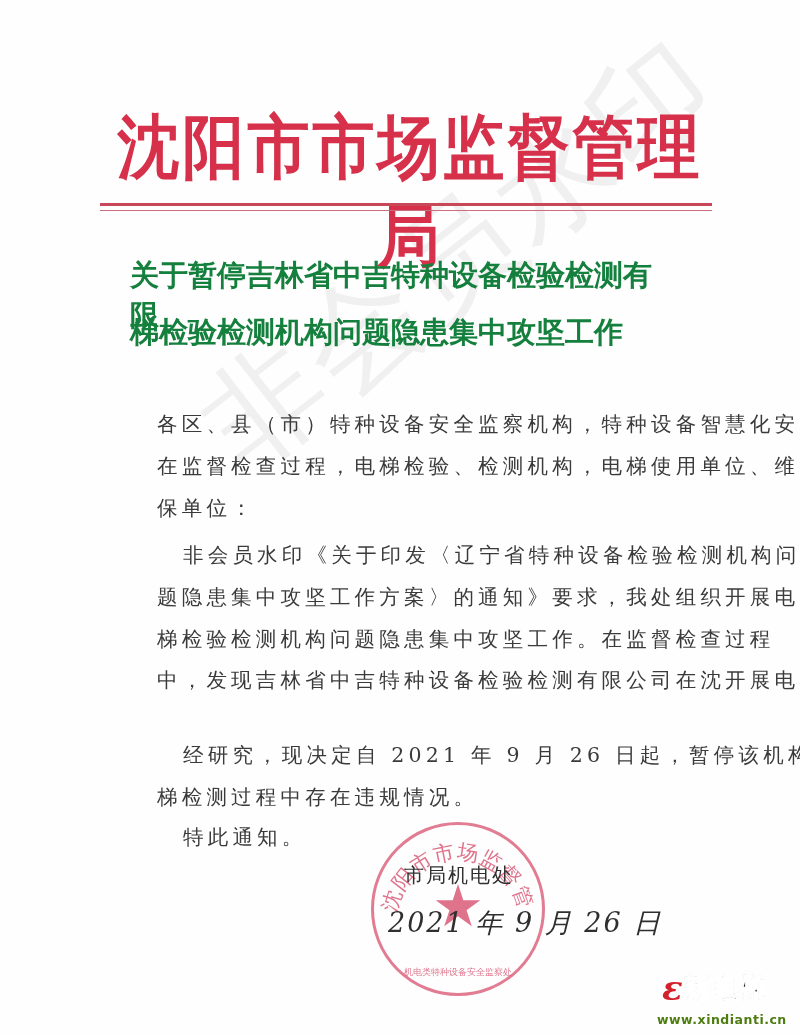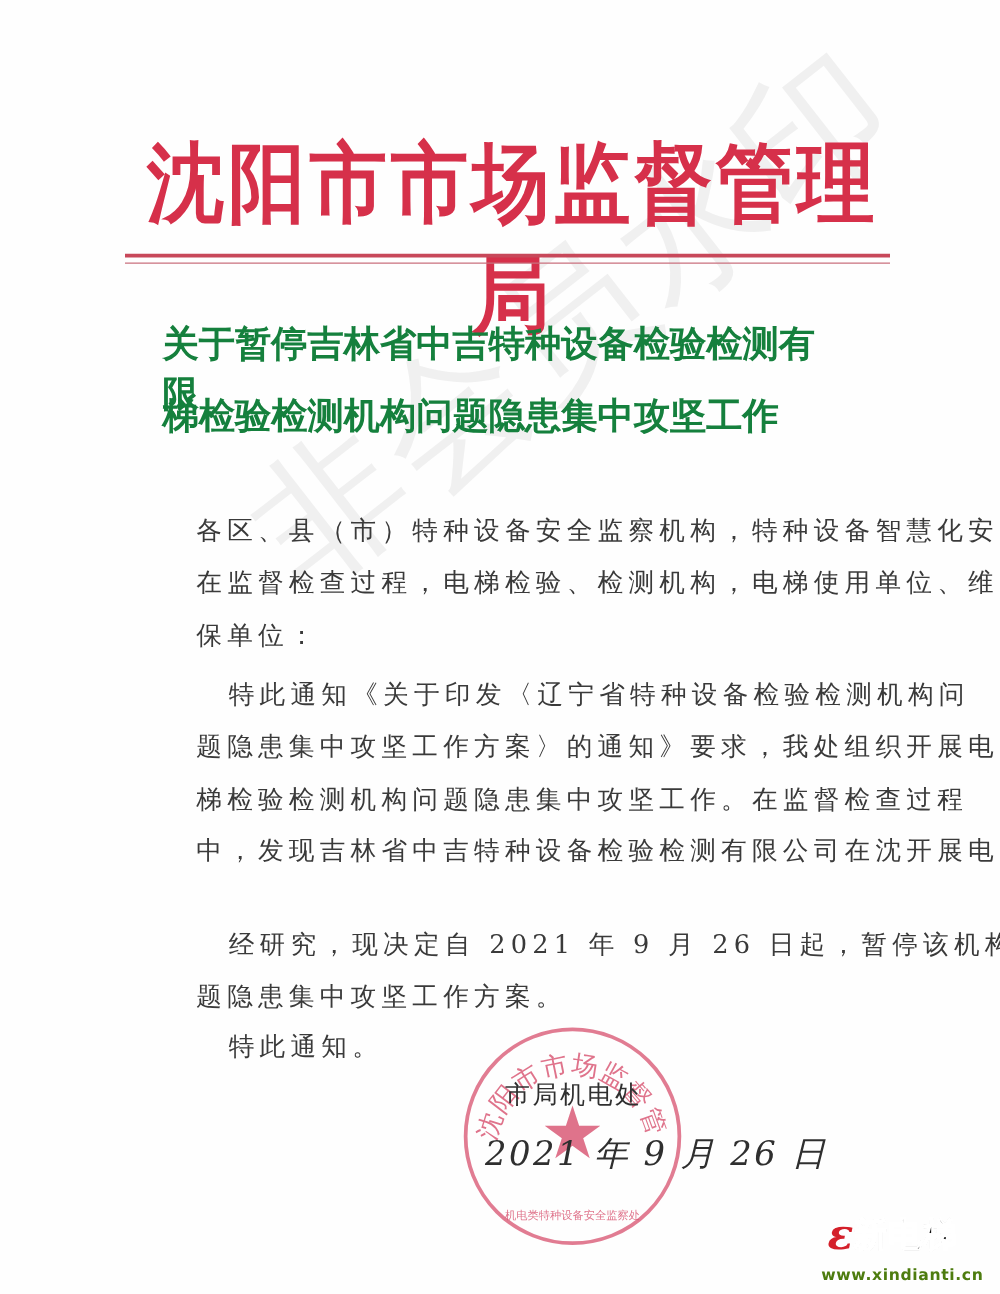--- a/index.html
+++ b/index.html
@@ -210,27 +210,27 @@
   <div class="rule-thick"></div>
   <div class="rule-thin"></div>
 
   <div class="title l1">关于暂停吉林省中吉特种设备检验检测有限</div>
   <div class="title l2">梯检验检测机构问题隐患集中攻坚工作</div>
 
   <div class="body-line" style="top:410px">各区、县（市）特种设备安全监察机构，特种设备智慧化安</div>
   <div class="body-line" style="top:452px">在监督检查过程，电梯检验、检测机构，电梯使用单位、维</div>
   <div class="body-line" style="top:494px">保单位：</div>
 
-  <div class="body-line indent" style="top:541px">特此通知《关于印发〈辽宁省特种设备检验检测机构问</div>
+  <div class="body-line indent" style="top:541px">非会员水印《关于印发〈辽宁省特种设备检验检测机构问</div>
   <div class="body-line" style="top:583px">题隐患集中攻坚工作方案〉的通知》要求，我处组织开展电</div>
   <div class="body-line" style="top:625px">梯检验检测机构问题隐患集中攻坚工作。在监督检查过程</div>
   <div class="body-line" style="top:666px">中，发现吉林省中吉特种设备检验检测有限公司在沈开展电</div>
 
   <div class="body-line indent" style="top:741px">经研究，现决定自 2021 年 9 月 26 日起，暂停该机构接</div>
-  <div class="body-line" style="top:783px">题隐患集中攻坚工作方案。</div>
+  <div class="body-line" style="top:783px">梯检测过程中存在违规情况。</div>
 
   <div class="body-line indent" style="top:823px">特此通知。</div>
 
   <div class="seal">
     <svg width="168" height="168" viewBox="0 0 168 168">
       <defs>
         <path id="arcTop" d="M 22 96 A 62 62 0 1 1 146 96"></path>
       </defs>
       <text font-size="21" fill="rgba(215,80,110,0.8)" font-family="DejaVu Serif, serif" letter-spacing="1">
         <textPath href="#arcTop" startOffset="4%">沈阳市市场监督管理局</textPath>

